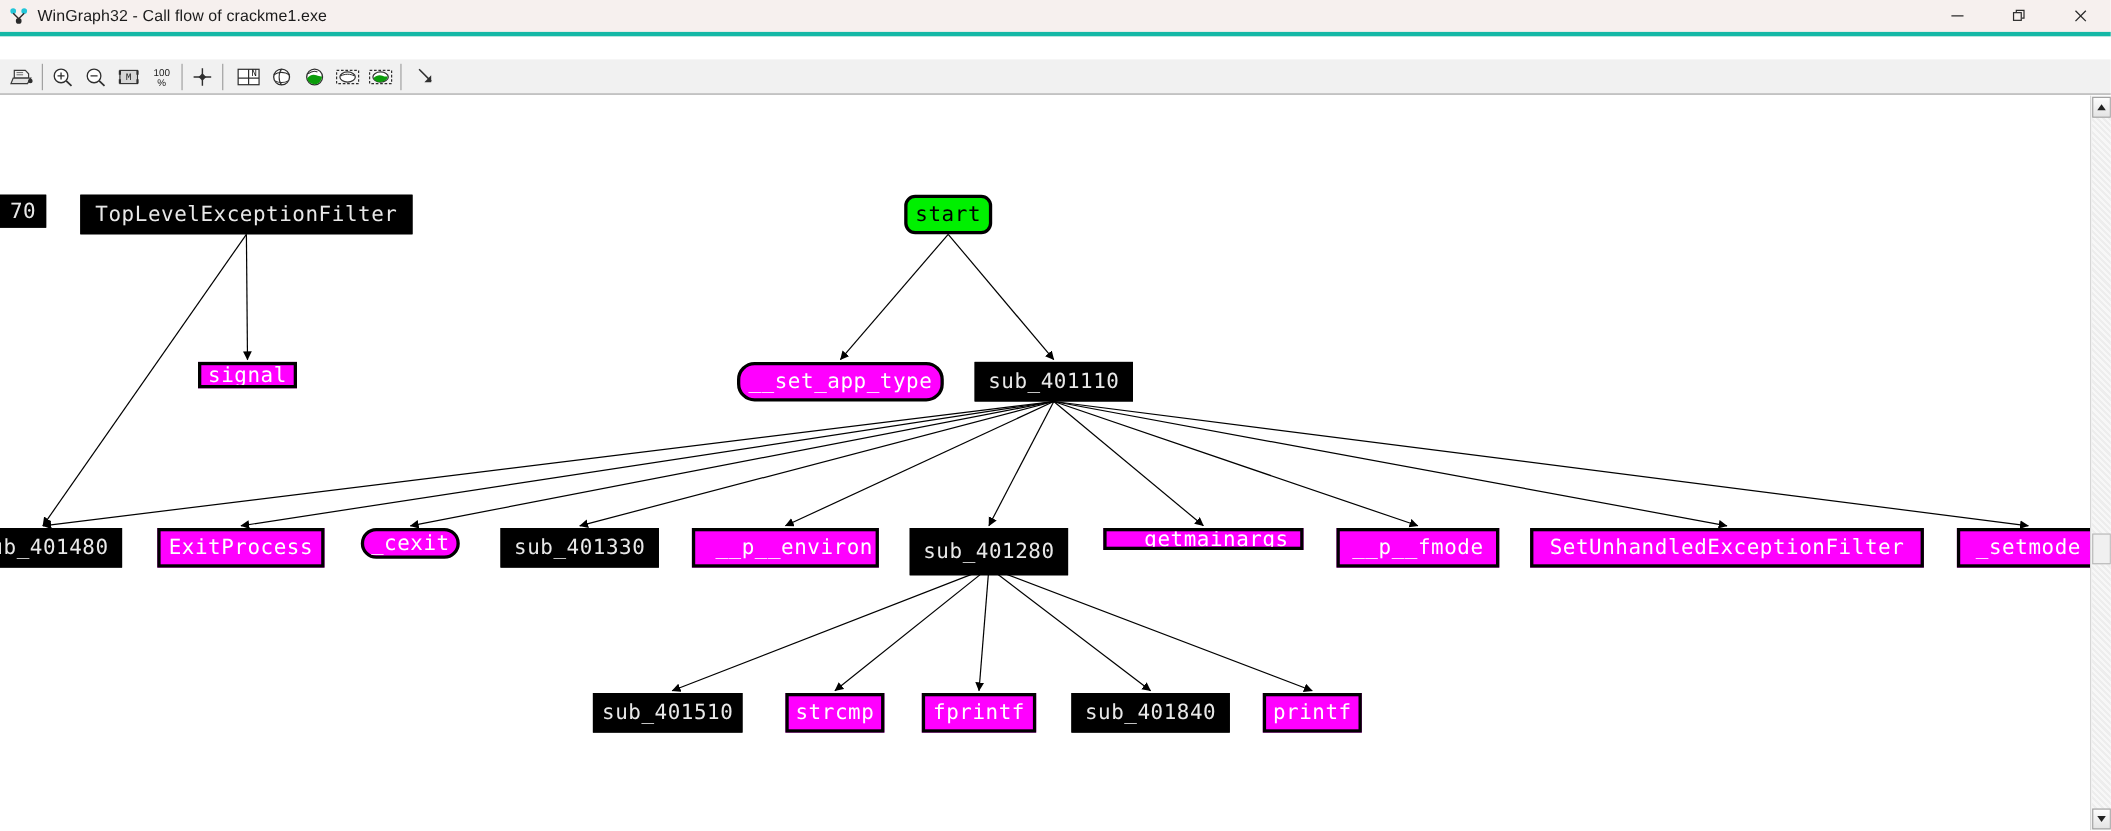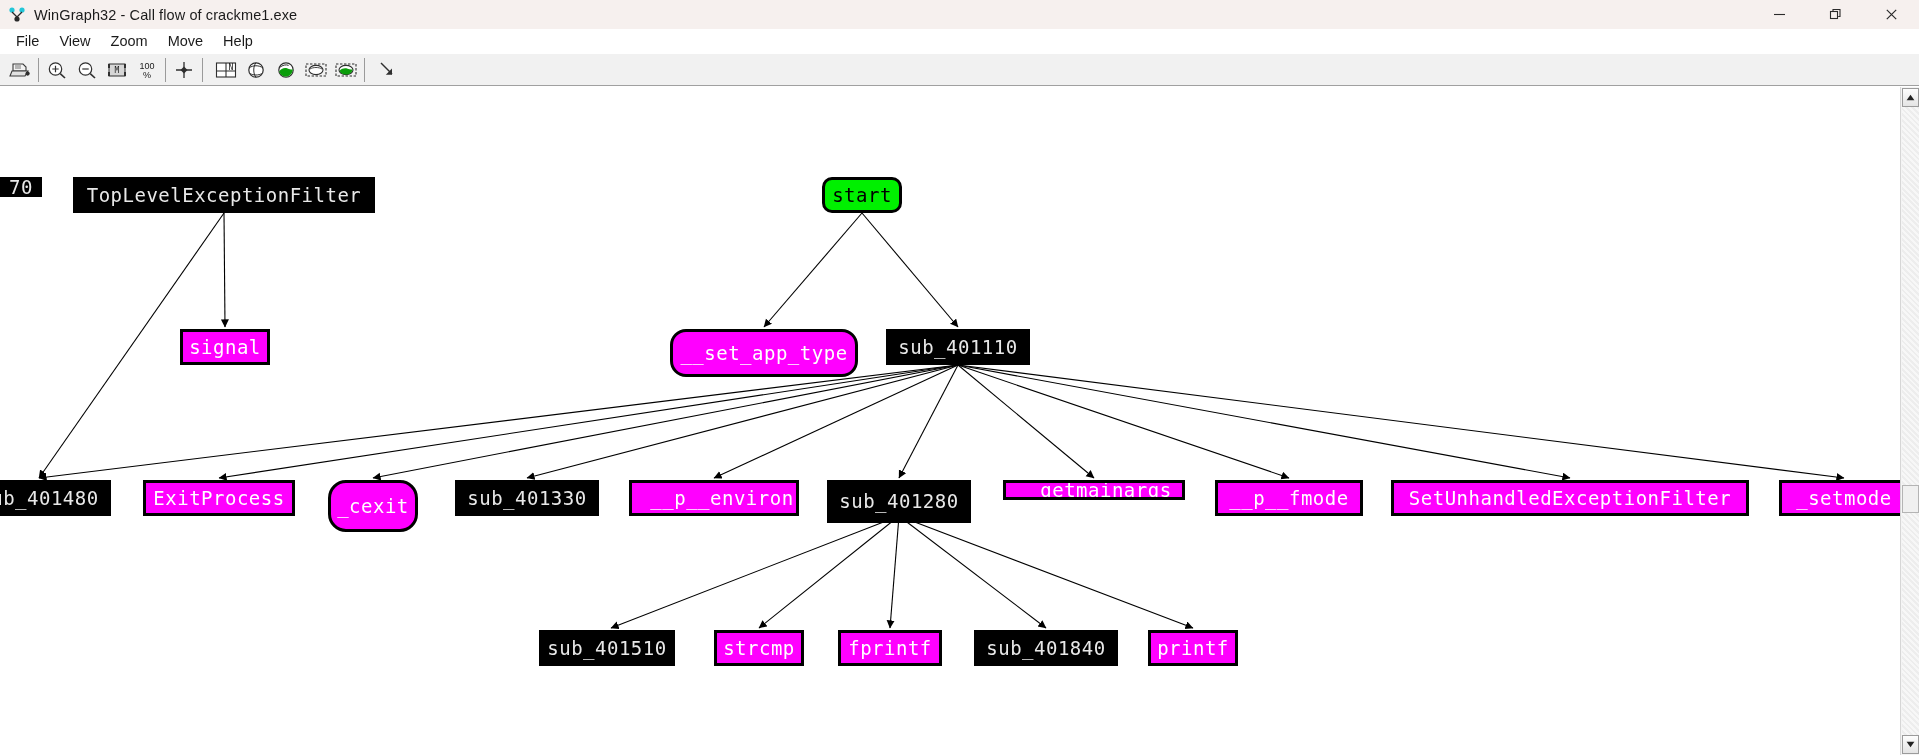--- a/index.html
+++ b/index.html
@@ -198,27 +198,20 @@
         </svg>
       </div>
       <div class="winbtn">
         <svg width="13" height="13" viewBox="0 0 13 13">
           <path d="M1.8 1.8 L11.2 11.2 M11.2 1.8 L1.8 11.2" stroke="#2b2b2b" stroke-width="1.2"></path>
         </svg>
       </div>
     </div>
   </div>
 
-  <div id="menubar">
-    <div class="menu-item">File</div>
-    <div class="menu-item">View</div>
-    <div class="menu-item">Zoom</div>
-    <div class="menu-item">Move</div>
-    <div class="menu-item">Help</div>
-  </div>
 
   <div id="toolbar">
     <div class="tb-spacer"></div>
 
     <div class="tb-btn">
       <svg width="22" height="20" viewBox="0 0 22 20">
         <path d="M4 11 L4 4 L14 4 L17 7 L17 11 Z" fill="#f2f2f2" stroke="#3a3a3a" stroke-width="1.1"></path>
         <path d="M3 11 L19 11 L16 16 L1 16 Z" fill="#e2e2e2" stroke="#3a3a3a" stroke-width="1.1"></path>
         <path d="M6 6 H12 M6 8 H12" stroke="#6a6a6a" stroke-width="0.9"></path>
         <circle cx="18.6" cy="13.6" r="2.1" fill="#2f2f2f"></circle>
@@ -344,45 +337,45 @@
             <line x1="958" y1="278" x2="1570" y2="391" marker-end="url(#arrowhead)"></line>
             <line x1="958" y1="278" x2="1844" y2="391" marker-end="url(#arrowhead)"></line>
             <line x1="899" y1="429" x2="611" y2="541" marker-end="url(#arrowhead)"></line>
             <line x1="899" y1="429" x2="759" y2="541" marker-end="url(#arrowhead)"></line>
             <line x1="899" y1="429" x2="890" y2="541" marker-end="url(#arrowhead)"></line>
             <line x1="899" y1="429" x2="1046" y2="541" marker-end="url(#arrowhead)"></line>
             <line x1="899" y1="429" x2="1193" y2="541" marker-end="url(#arrowhead)"></line>
           </g>
       </svg>
       <div id="nodes-group">
-          <div class="node black" style="left: 0px; top: 90px; width: 42px; height: 20px;">
+          <div class="node black" style="left: 0px; top: 90px; width: 42px; height: 30px;">
             <span>70</span>
           </div>
           <div class="node black" style="left: 73px; top: 90px; width: 302px; height: 36px;">
             <span>TopLevelExceptionFilter</span>
           </div>
           <div class="node green" style="left: 822px; top: 90px; width: 80px; height: 36px;">
             <span>start</span>
           </div>
-          <div class="node magenta" style="left: 180px; top: 242px; width: 90px; height: 36px;">
+          <div class="node magenta" style="left: 180px; top: 242px; width: 90px; height: 24px;">
             <span>signal</span>
           </div>
-          <div class="node magenta" style="left: 670px; top: 242px; width: 188px; height: 48px; border-radius: 16px;">
+          <div class="node magenta" style="left: 670px; top: 242px; width: 188px; height: 36px; border-radius: 16px;">
             <span>__set_app_type</span>
           </div>
           <div class="node black" style="left: 886px; top: 242px; width: 144px; height: 36px;">
             <span>sub_401110</span>
           </div>
           <div class="node black" style="left: -33px; top: 393px; width: 144px; height: 36px;">
             <span>sub_401480</span>
           </div>
           <div class="node magenta" style="left: 143px; top: 393px; width: 152px; height: 36px;">
             <span>ExitProcess</span>
           </div>
-          <div class="node magenta" style="left: 328px; top: 393px; width: 90px; height: 52px; border-radius: 18px;">
+          <div class="node magenta" style="left: 328px; top: 393px; width: 90px; height: 28px; border-radius: 18px;">
             <span>_cexit</span>
           </div>
           <div class="node black" style="left: 455px; top: 393px; width: 144px; height: 36px;">
             <span>sub_401330</span>
           </div>
           <div class="node magenta" style="left: 629px; top: 393px; width: 170px; height: 36px; padding-left: 16px;">
             <span>__p__environ</span>
           </div>
           <div class="node black" style="left: 827px; top: 393px; width: 144px; height: 43px;">
             <span>sub_401280</span>

